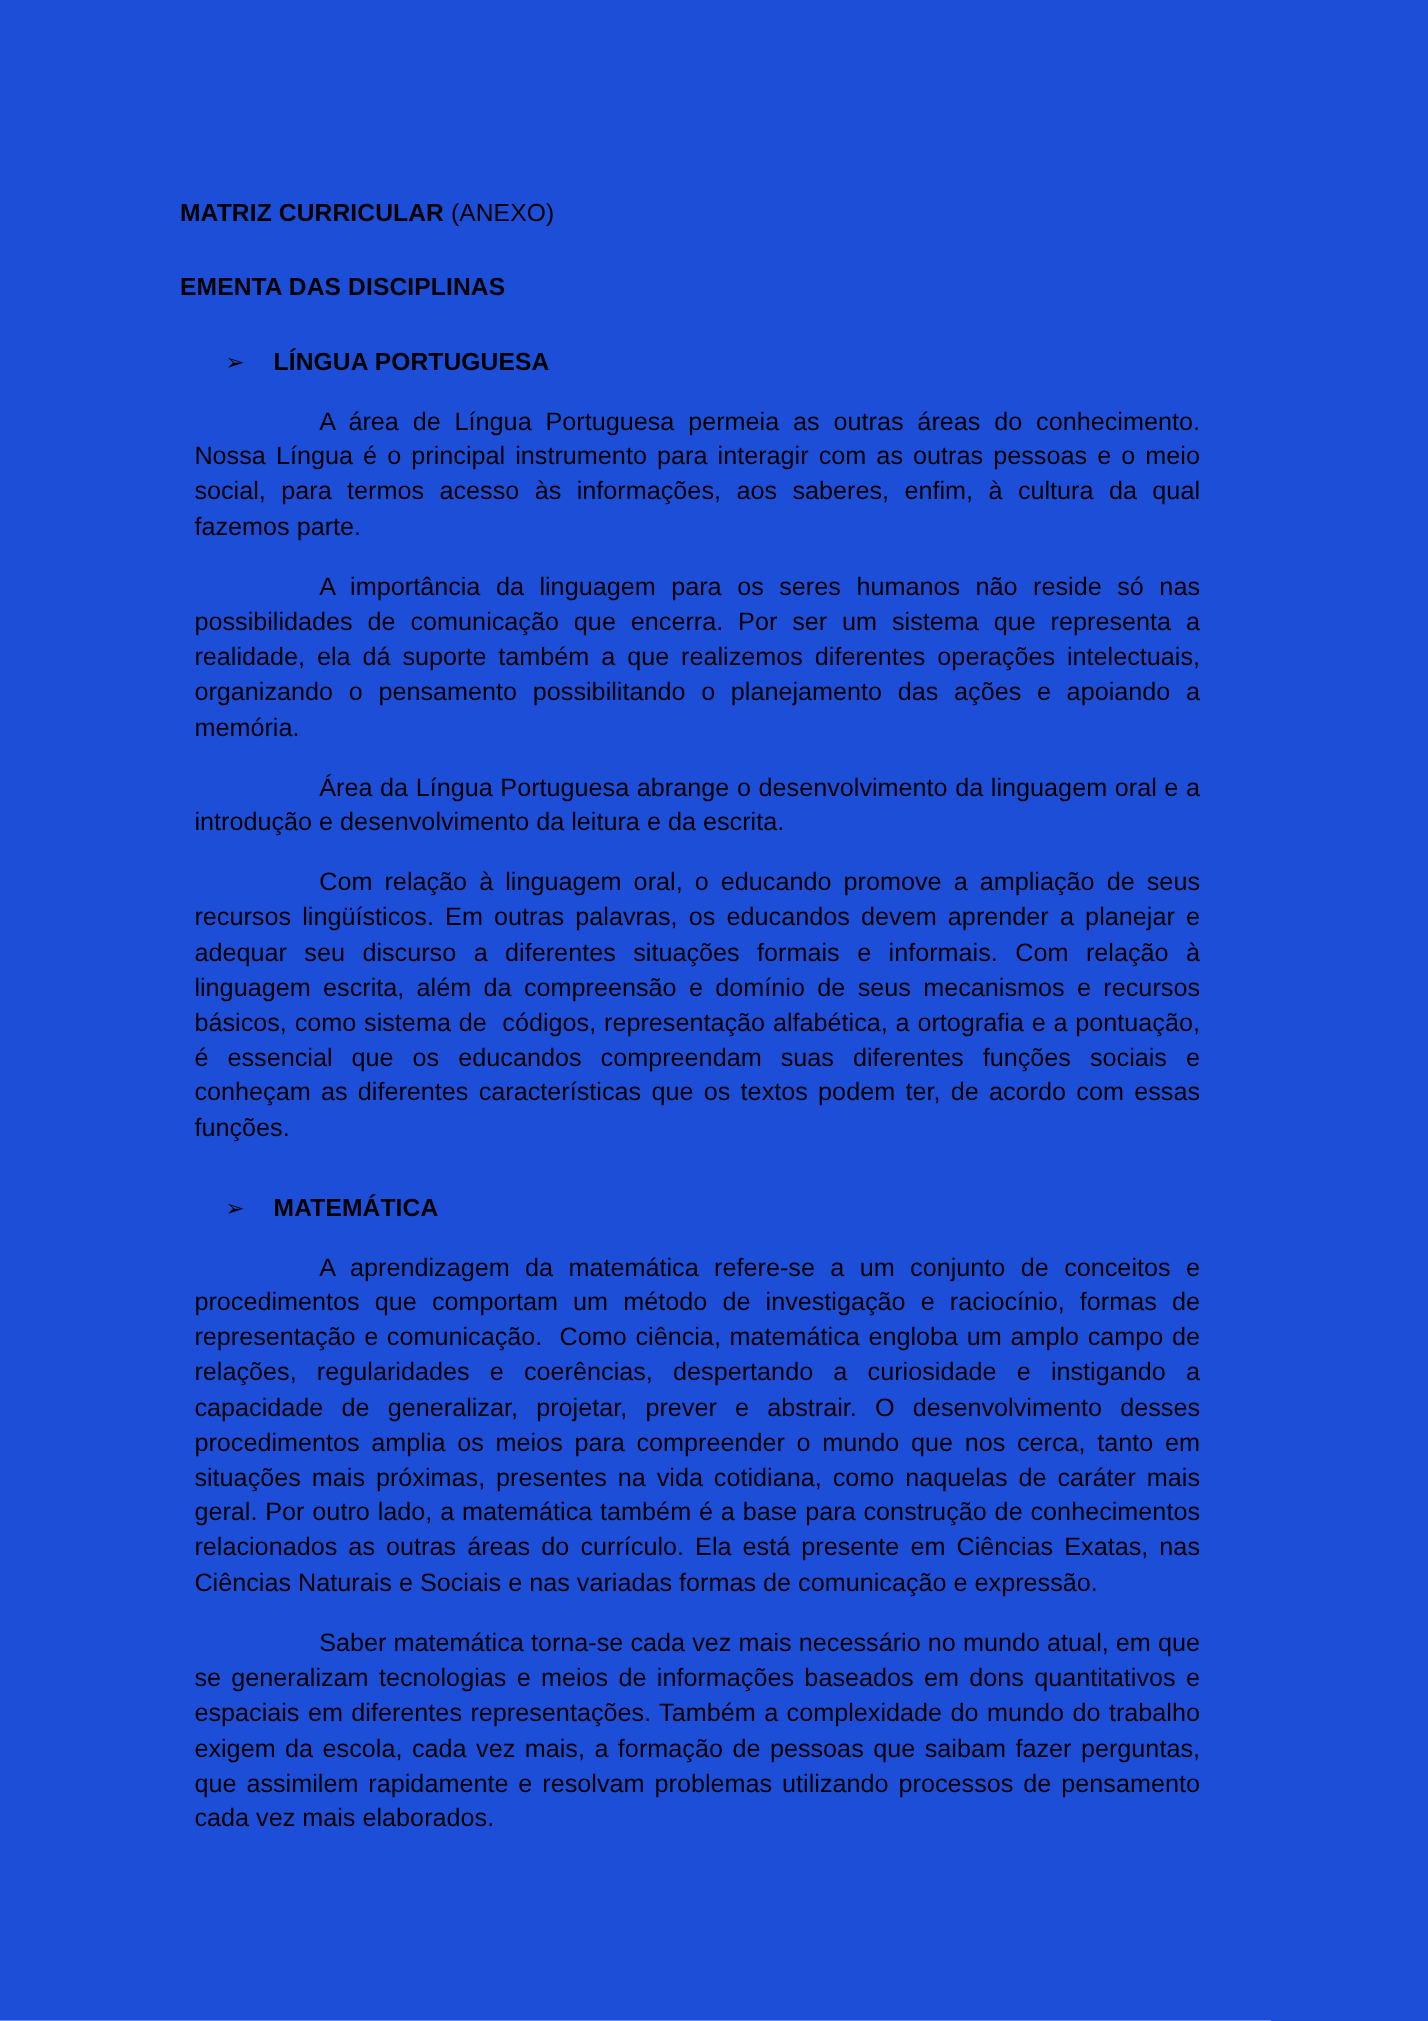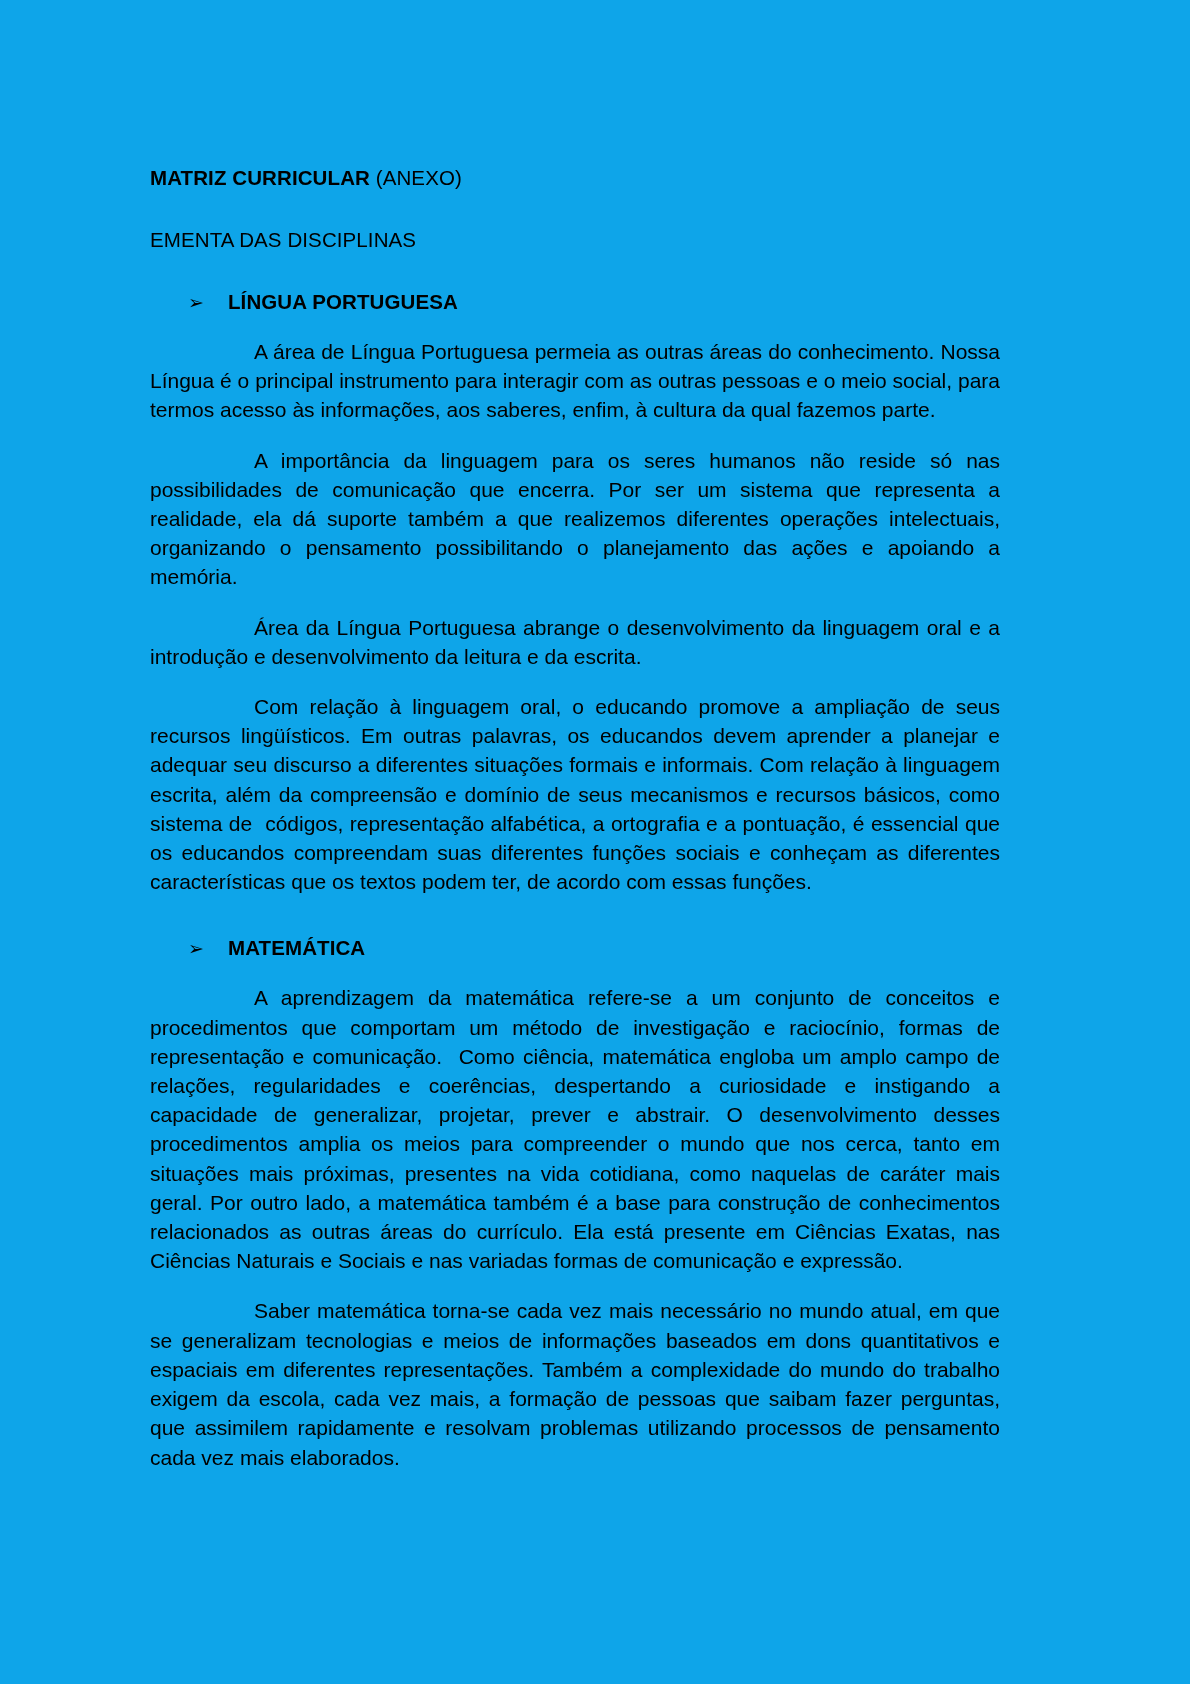--- a/index.html
+++ b/index.html
@@ -8,21 +8,21 @@
     background: #ffffff;
   }
   body {
     font-family: "Liberation Sans", sans-serif;
     color: #000000;
   }
   .page {
     position: relative;
     width: 1190px;
     height: 1684px;
-    background: #0ea5e9;
+    background: #1d4ed8;
     box-sizing: border-box;
     overflow: hidden;
   }
   .content {
     position: absolute;
     left: 150px;
     top: 168px;
     width: 850px;
   }
   .doc-title {
@@ -30,21 +30,21 @@
     line-height: 1.0;
     margin: 0 0 0 0;
     letter-spacing: 0.1px;
     white-space: nowrap;
   }
   .doc-title .bold {
     font-weight: bold;
   }
   .doc-subtitle {
     font-size: 20.5px;
-    font-weight: normal;
+    font-weight: bold;
     line-height: 1.0;
     margin: 41px 0 0 0;
     letter-spacing: 0.1px;
   }
   .bullet-heading {
     display: flex;
     align-items: baseline;
     margin: 40px 0 0 0;
     padding-left: 38px;
     font-size: 20.5px;
@@ -60,21 +60,21 @@
   }
   .bullet-label {
     display: inline-block;
     text-align: center;
   }
   p.body {
     font-size: 21px;
     line-height: 29.2px;
     text-align: justify;
     text-justify: inter-word;
-    margin: 21px 0 0 0;
+    margin: 21px 0 0 12px;
     text-indent: 104px;
     white-space: pre-wrap;
     word-spacing: 0px;
   }
   p.body.first-after-heading {
     margin-top: 23px;
   }
 </style>
 </head>
 <body>

